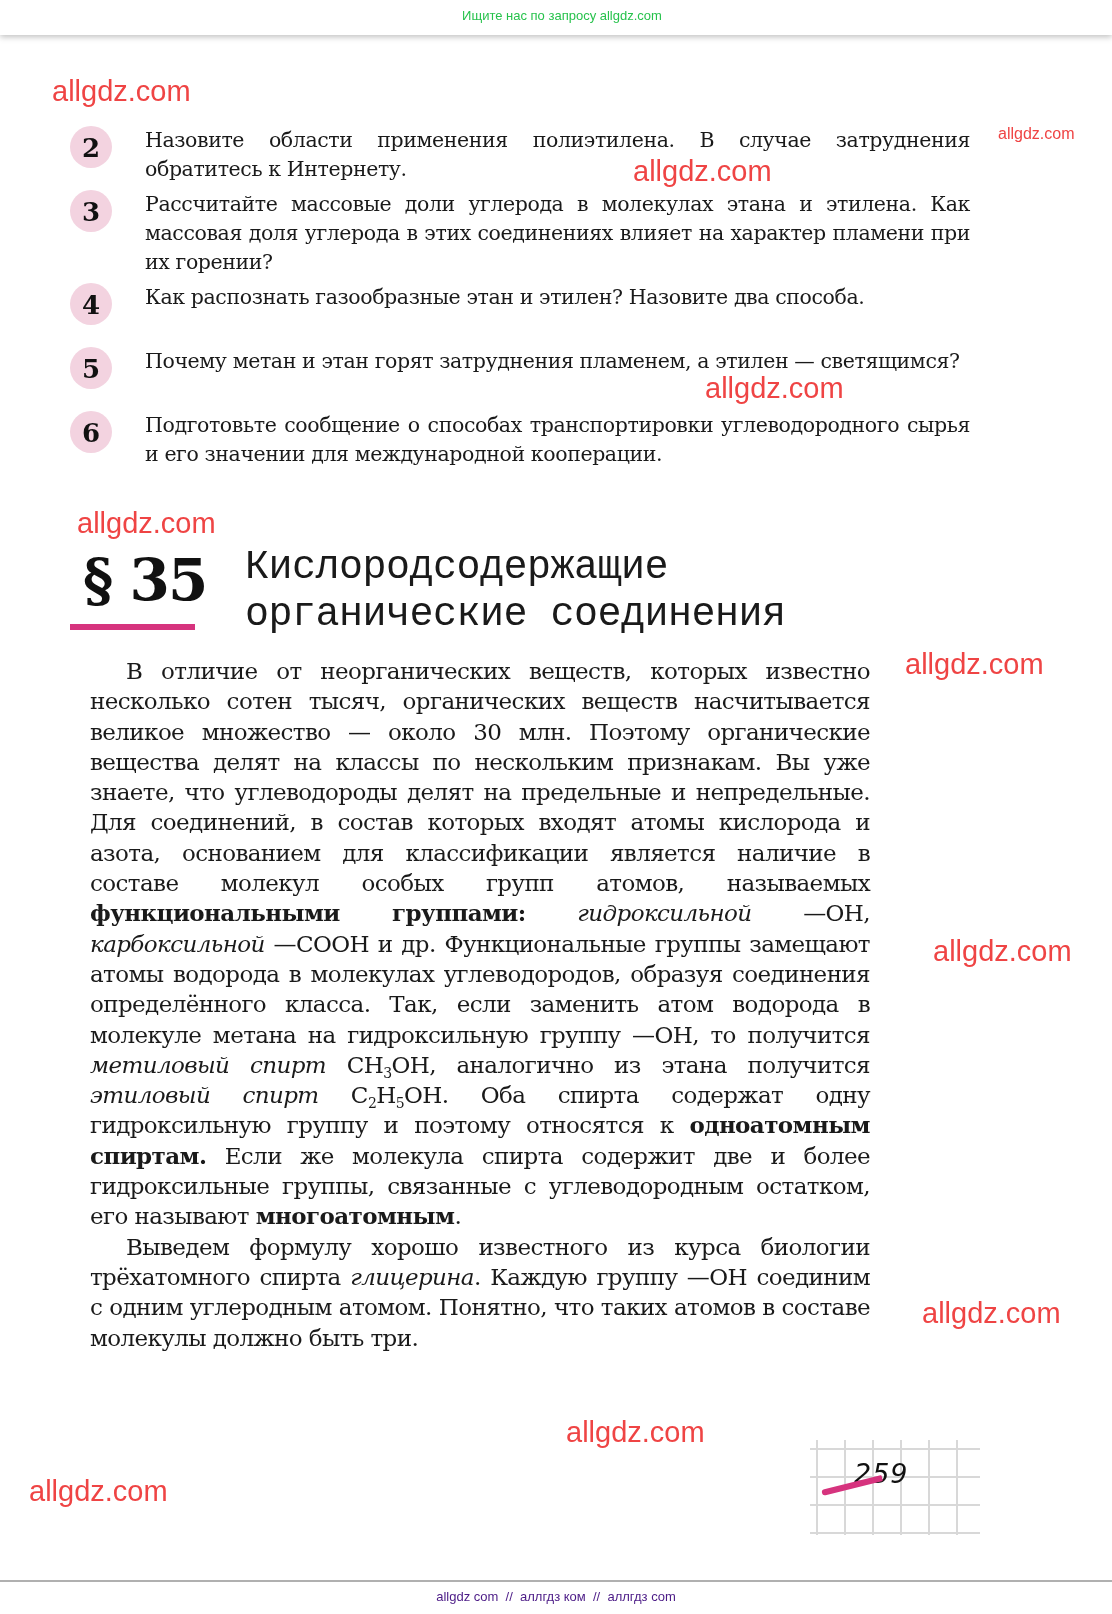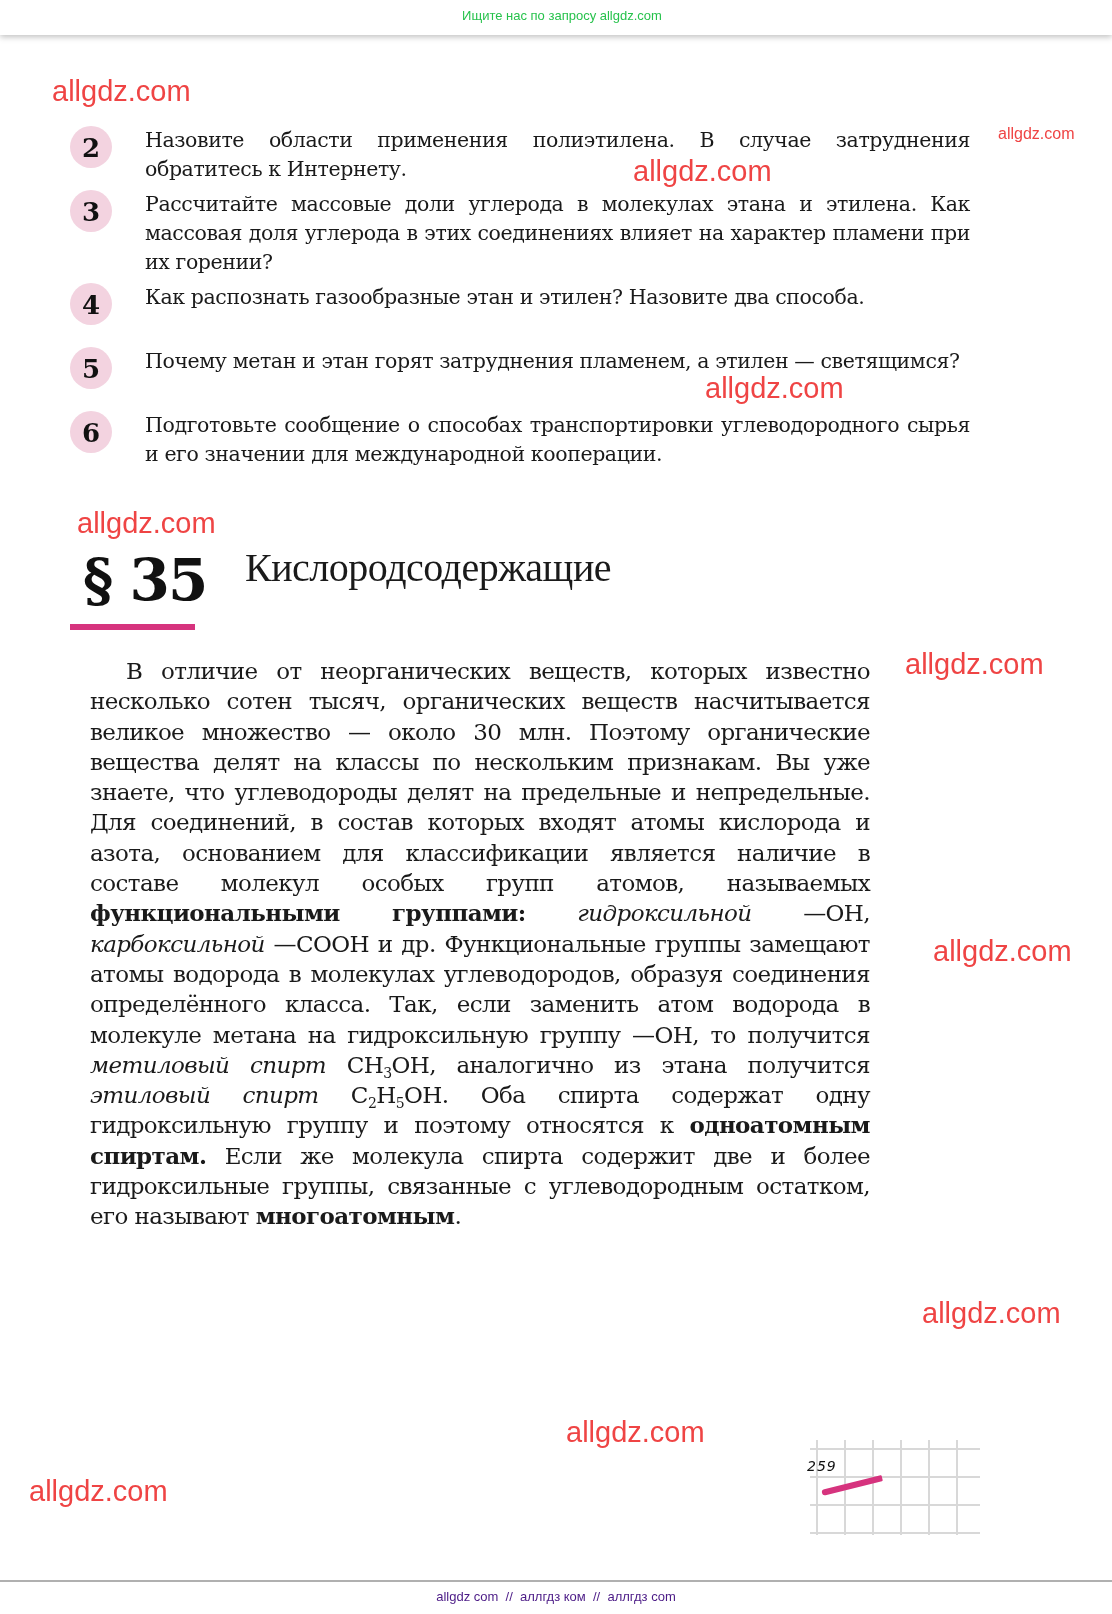--- a/index.html
+++ b/index.html
@@ -36,21 +36,21 @@
   }
 
   .sec-num {
     position: absolute; left: 83px; top: 545px;
     font-family: "DejaVu Serif", serif; font-weight: bold; font-size: 58px; line-height: 70px;
     color: #111; letter-spacing: -2px;
   }
   .sec-line { position: absolute; left: 70px; top: 624px; width: 125px; height: 6px; background: #d6337e; }
   .sec-title {
     position: absolute; left: 245px; top: 544px; width: 640px;
-    font-family: Liberation Serif, serif; font-size: 40px; line-height: 47px;
+    font-family: Liberation Mono, monospace; font-size: 40px; line-height: 47px;
     color: #1a1a1a; letter-spacing: -0.5px;
   }
 
   .body {
     position: absolute; left: 70px; top: 656px; width: 800px;
     font-family: "DejaVu Serif", serif; font-size: 23px; line-height: 30.3px;
     color: #1a1a1a; letter-spacing: -0.6px;
   }
   .body p { text-align: justify; text-indent: 36px; margin-left: 20px; }
   .body b { font-weight: bold; }
@@ -59,22 +59,22 @@
 
   .grid {
     position: absolute; left: 810px; top: 1440px; width: 170px; height: 95px;
     background-image:
       linear-gradient(to right, #d8d8d8 2px, transparent 2px),
       linear-gradient(to bottom, #d8d8d8 2px, transparent 2px);
     background-size: 28px 28px;
     background-position: 6px 0, 0 8px;
   }
   .pagenum {
-    position: absolute; left: 807px; top: 1458px;
-    font-family: "DejaVu Sans", sans-serif; font-style: italic; font-size: 14px; color: #111;
+    position: absolute; left: 854px; top: 1458px;
+    font-family: "DejaVu Sans", sans-serif; font-style: italic; font-size: 27px; color: #111;
     letter-spacing: 1px;
   }
   .pagestroke {
     position: absolute; left: 822px; top: 1490px; width: 62px; height: 6px;
     background: #d6337e; border-radius: 6px 2px 2px 6px; transform: rotate(-14deg);
     transform-origin: left center;
   }
 
   .footer {
     position: absolute; left: 0; top: 1580px; width: 1112px; height: 34px;
@@ -121,24 +121,26 @@
 </div>
 <div class="q" style="top:411px;">
   <div class="num">6</div>
   <div class="txt">Подготовьте сообщение о способах транспортировки углеводородного сырья и его значении для международной кооперации.</div>
 </div>
 
 <div class="sec-num">§ 35</div>
 <div class="sec-line"></div>
 <div class="sec-title">
   <div>Кислородсодержащие</div>
+  <div>органические соединения</div>
 </div>
 
 <div class="body">
   <p><span>В отличие от неорганических веществ, которых известно несколько сотен тысяч, органических веществ насчитывается великое множество — около 30 млн. Поэтому органические вещества делят на классы по нескольким признакам. Вы уже знаете, что углеводороды делят на предельные и непредельные. Для соединений, в состав которых входят атомы кислорода и азота, основанием для классификации является наличие в составе молекул особых групп атомов, называемых </span><b>функциональными группами:</b><span> </span><i>гидроксильной</i><span> —OH, </span><i>карбоксильной</i><span> —COOH и др. Функциональные группы замещают атомы водорода в молекулах углеводородов, образуя соединения определённого класса. Так, если заменить атом водорода в молекуле метана на гидроксильную группу —OH, то получится </span><i>метиловый спирт</i><span> CH</span><sub>3</sub><span>OH, аналогично из этана получится </span><i>этиловый спирт</i><span> C</span><sub>2</sub><span>H</span><sub>5</sub><span>OH. Оба спирта содержат одну гидроксильную группу и поэтому относятся к </span><b>одноатомным спиртам.</b><span> Если же молекула спирта содержит две и более гидроксильные группы, связанные с углеводородным остатком, его называют </span><b>многоатомным</b><span>.</span></p>
+  <p><span>Выведем формулу хорошо известного из курса биологии трёхатомного спирта </span><i>глицерина</i><span>. Каждую группу —OH соединим с одним углеродным атомом. Понятно, что таких атомов в составе молекулы должно быть три.</span></p>
 </div>
 
 <div class="grid"></div>
 <div class="pagenum">259</div>
 <div class="pagestroke"></div>
 
 <div class="footer">
   <span style="white-space:pre;">allgdz com  //  аллгдз ком  //  аллгдз com</span>
 </div>
 

